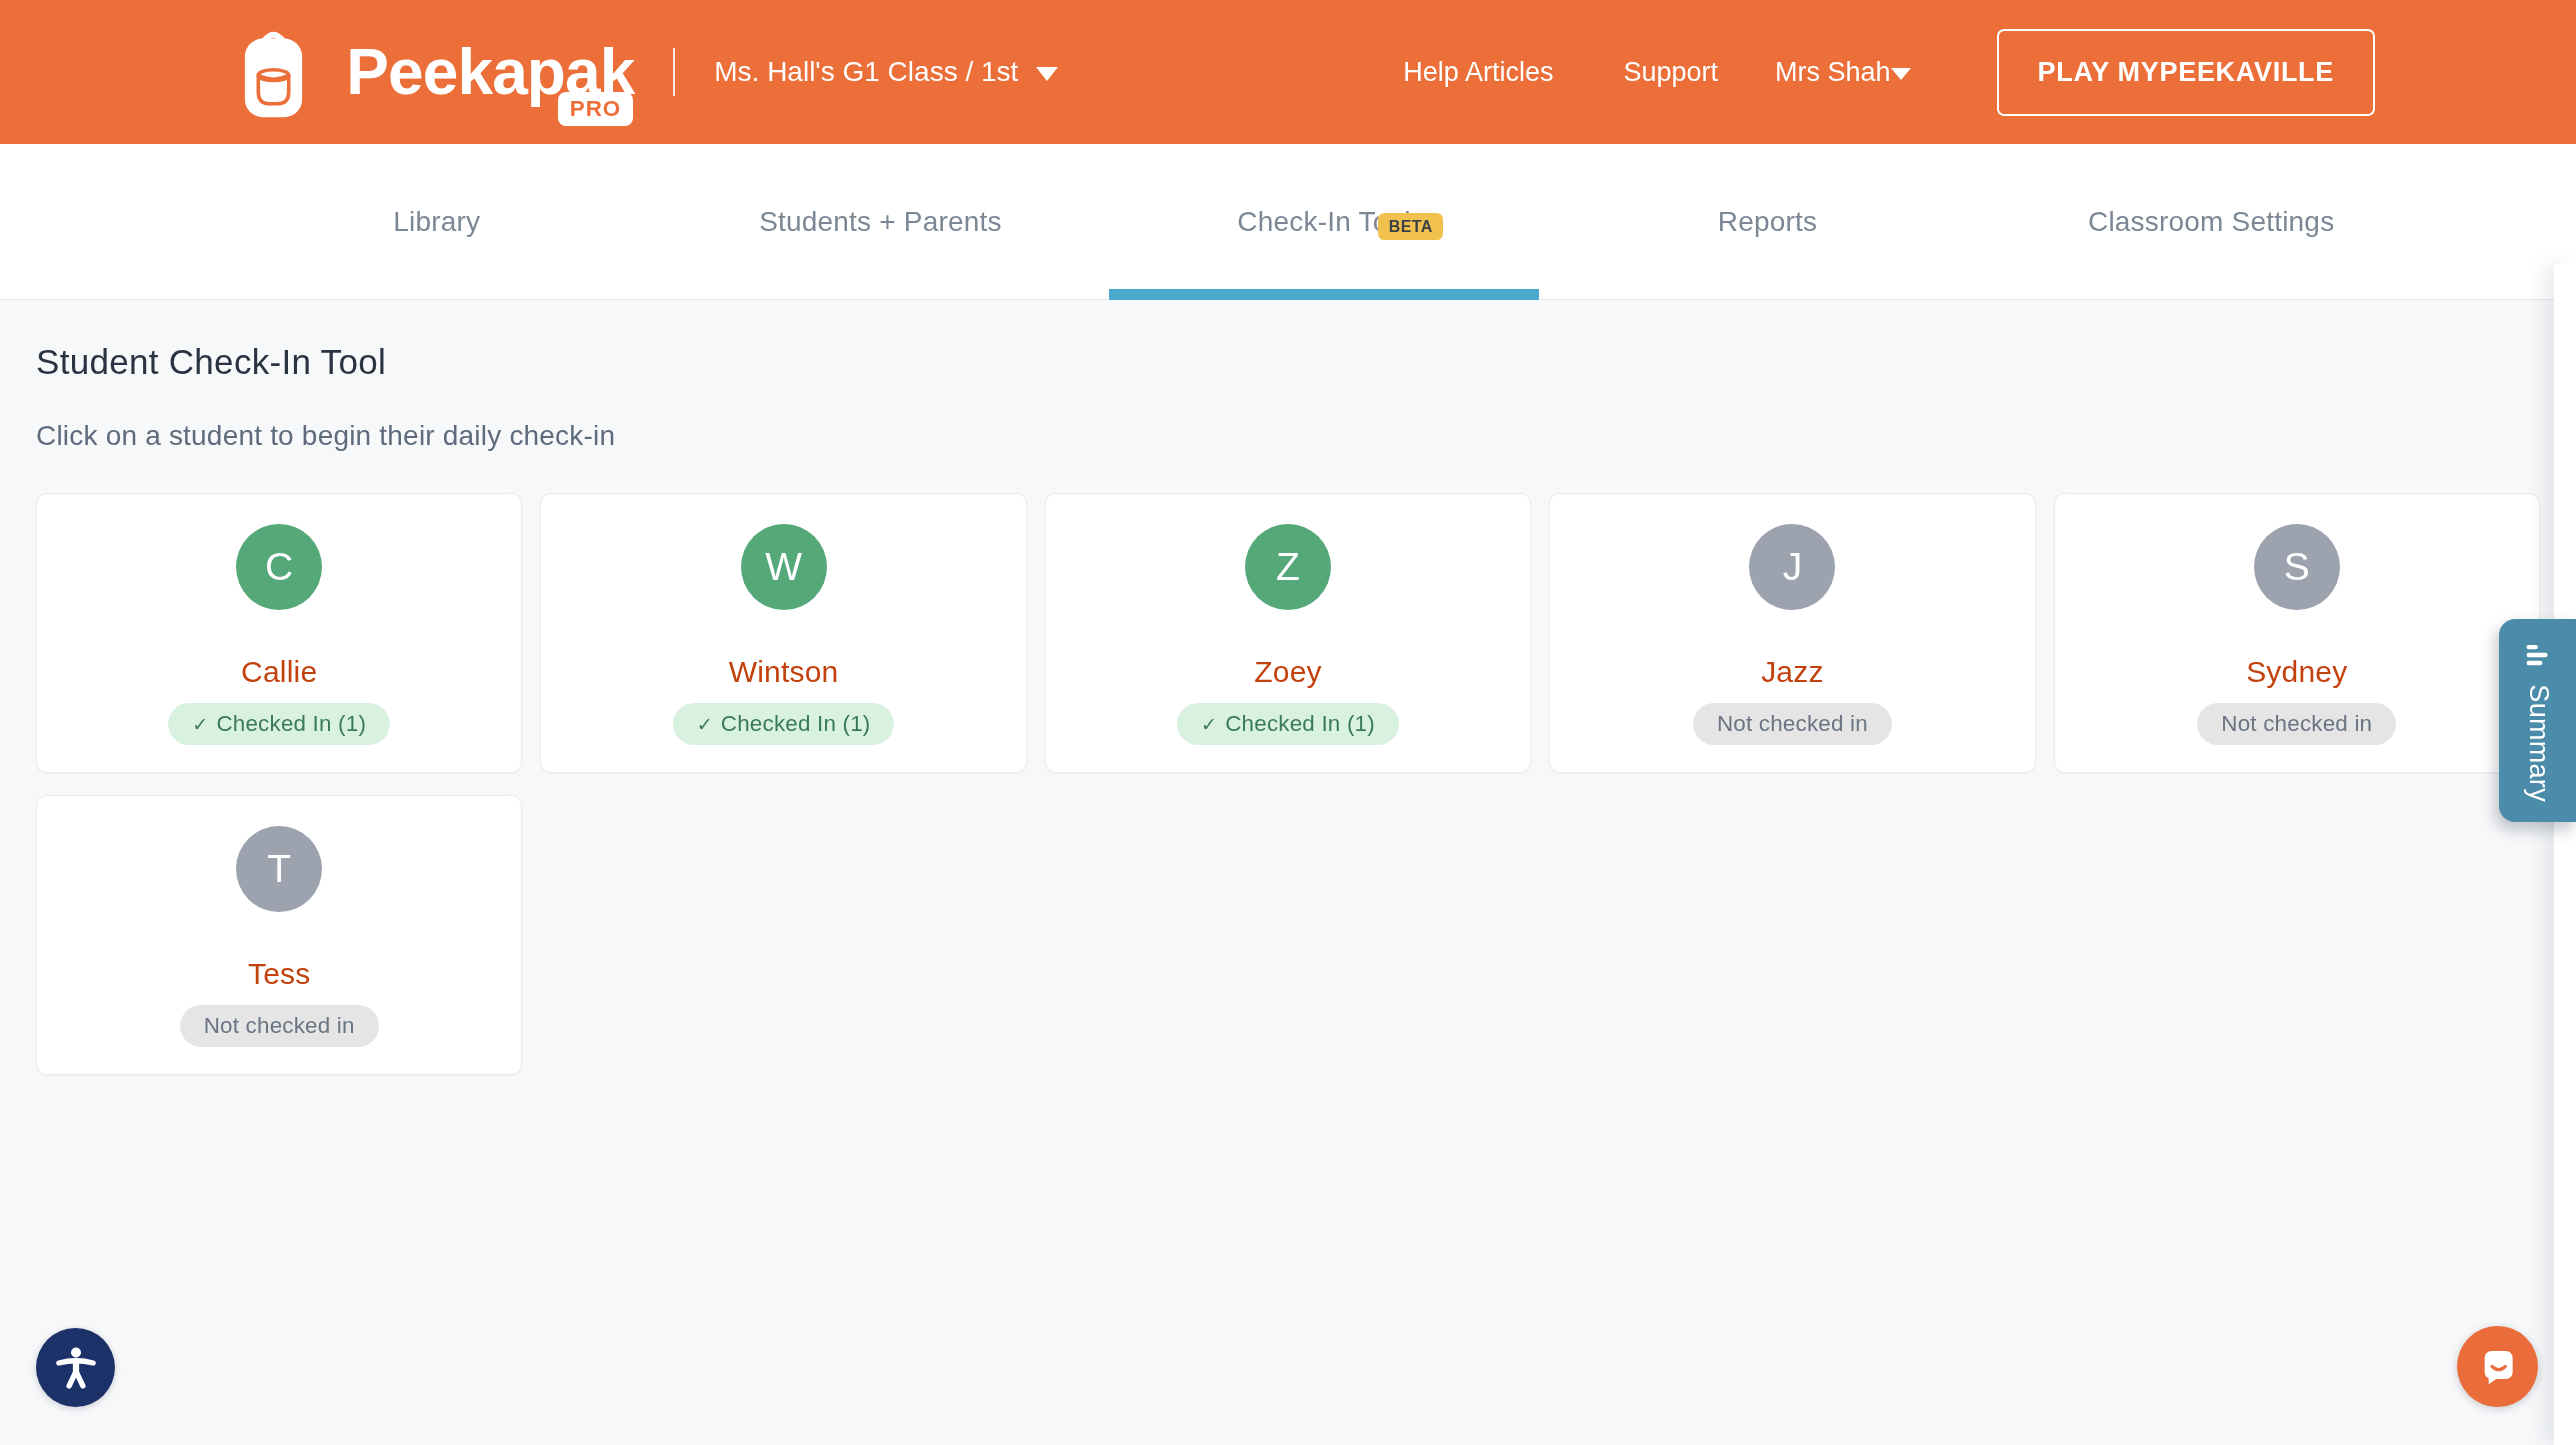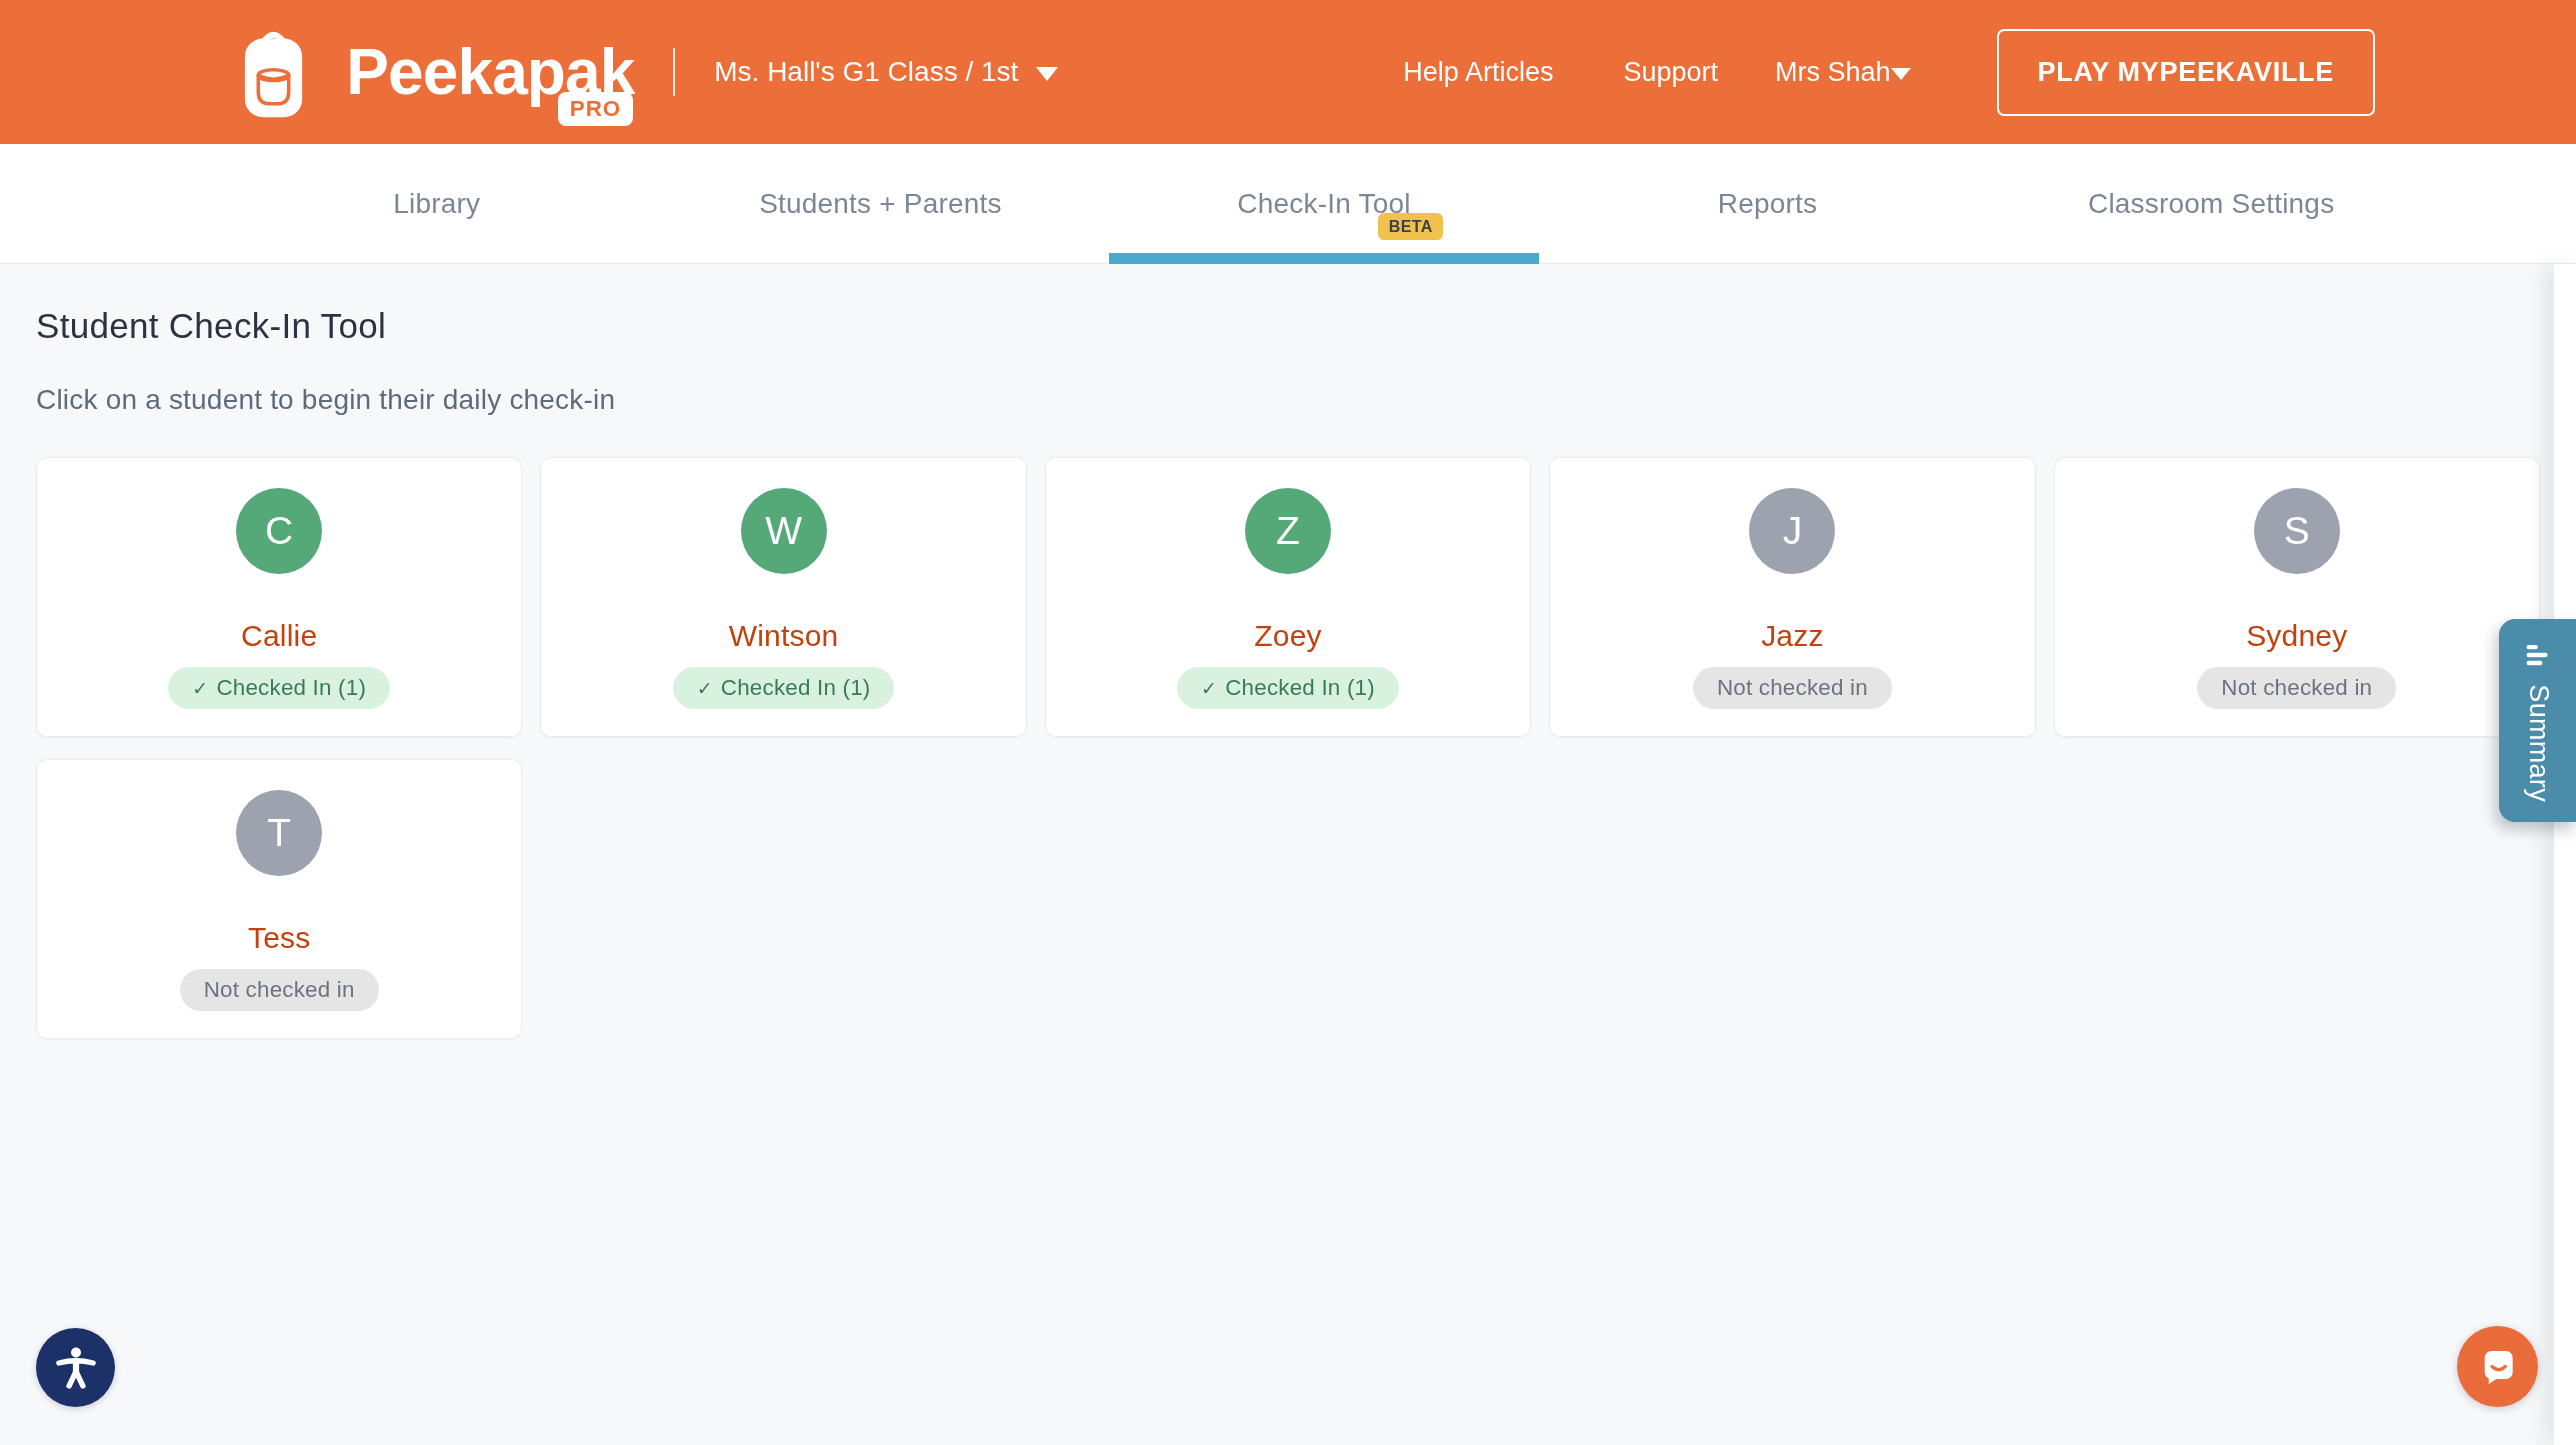--- a/index.html
+++ b/index.html
@@ -35,21 +35,21 @@
   .user-menu .caret { border-left-width:10.7px; border-right-width:10.7px; border-top-width:12.5px; }
   .play-btn {
     margin-left:86px; height:87px; padding:0 39px;
     background:transparent; border:2.7px solid #fff; border-radius:7.2px;
     color:#fff; font-size:27px; font-weight:700; letter-spacing:0.7px;
     font-family:"Liberation Sans", sans-serif; cursor:pointer;
   }
 
   
   .tab-bar {
-    height:120px; background:#fff; display:flex;
+    height:156px; background:#fff; display:flex;
     padding:0 143px 0 215px; border-bottom:0.9px solid #E7EAEE; position:relative;
   }
   .tab {
     flex:1; position:relative; display:flex; align-items:center; justify-content:center;
     font-size:28px; color:#7C8795; cursor:pointer; letter-spacing:0.2px;
   }
   .tab .underline { display:none; }
   .tab.active .underline {
     display:block; position:absolute; bottom:-0.9px; left:50%; transform:translateX(-50%);
     width:430px; height:10.7px; background:#4BA9CE;

